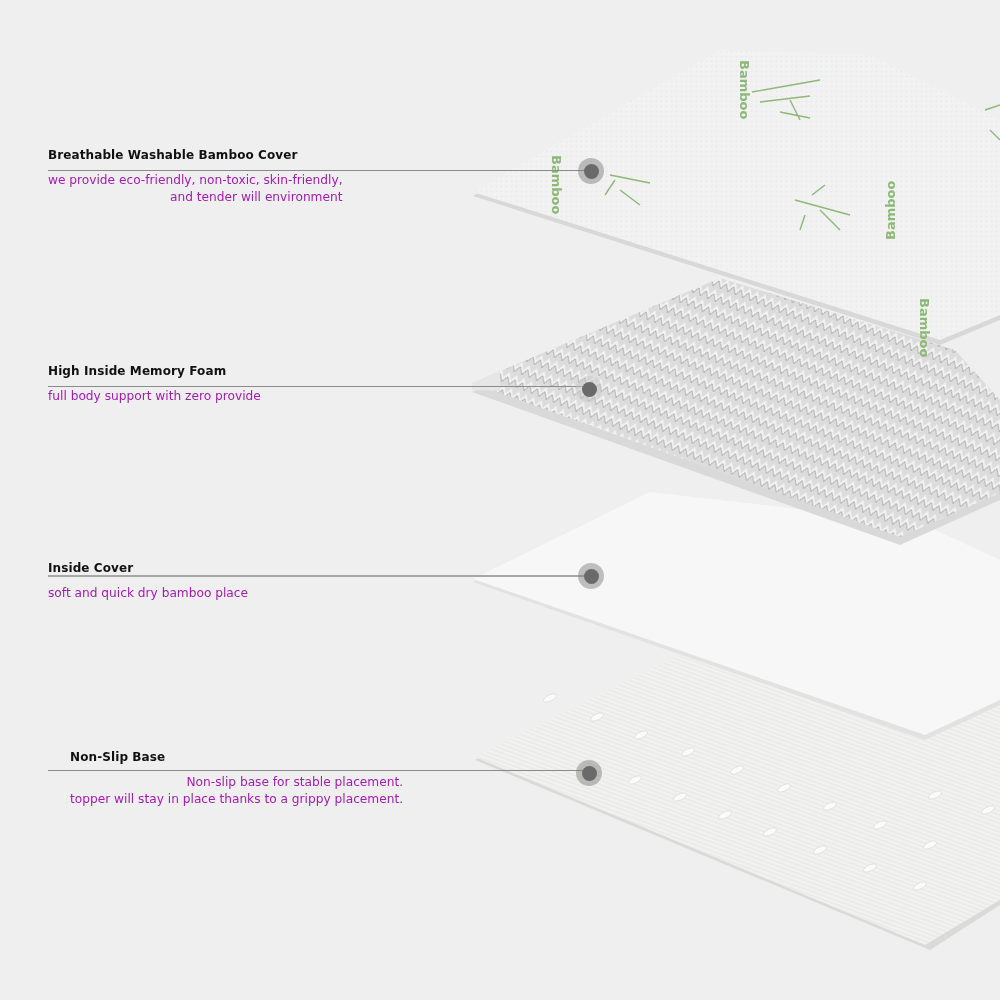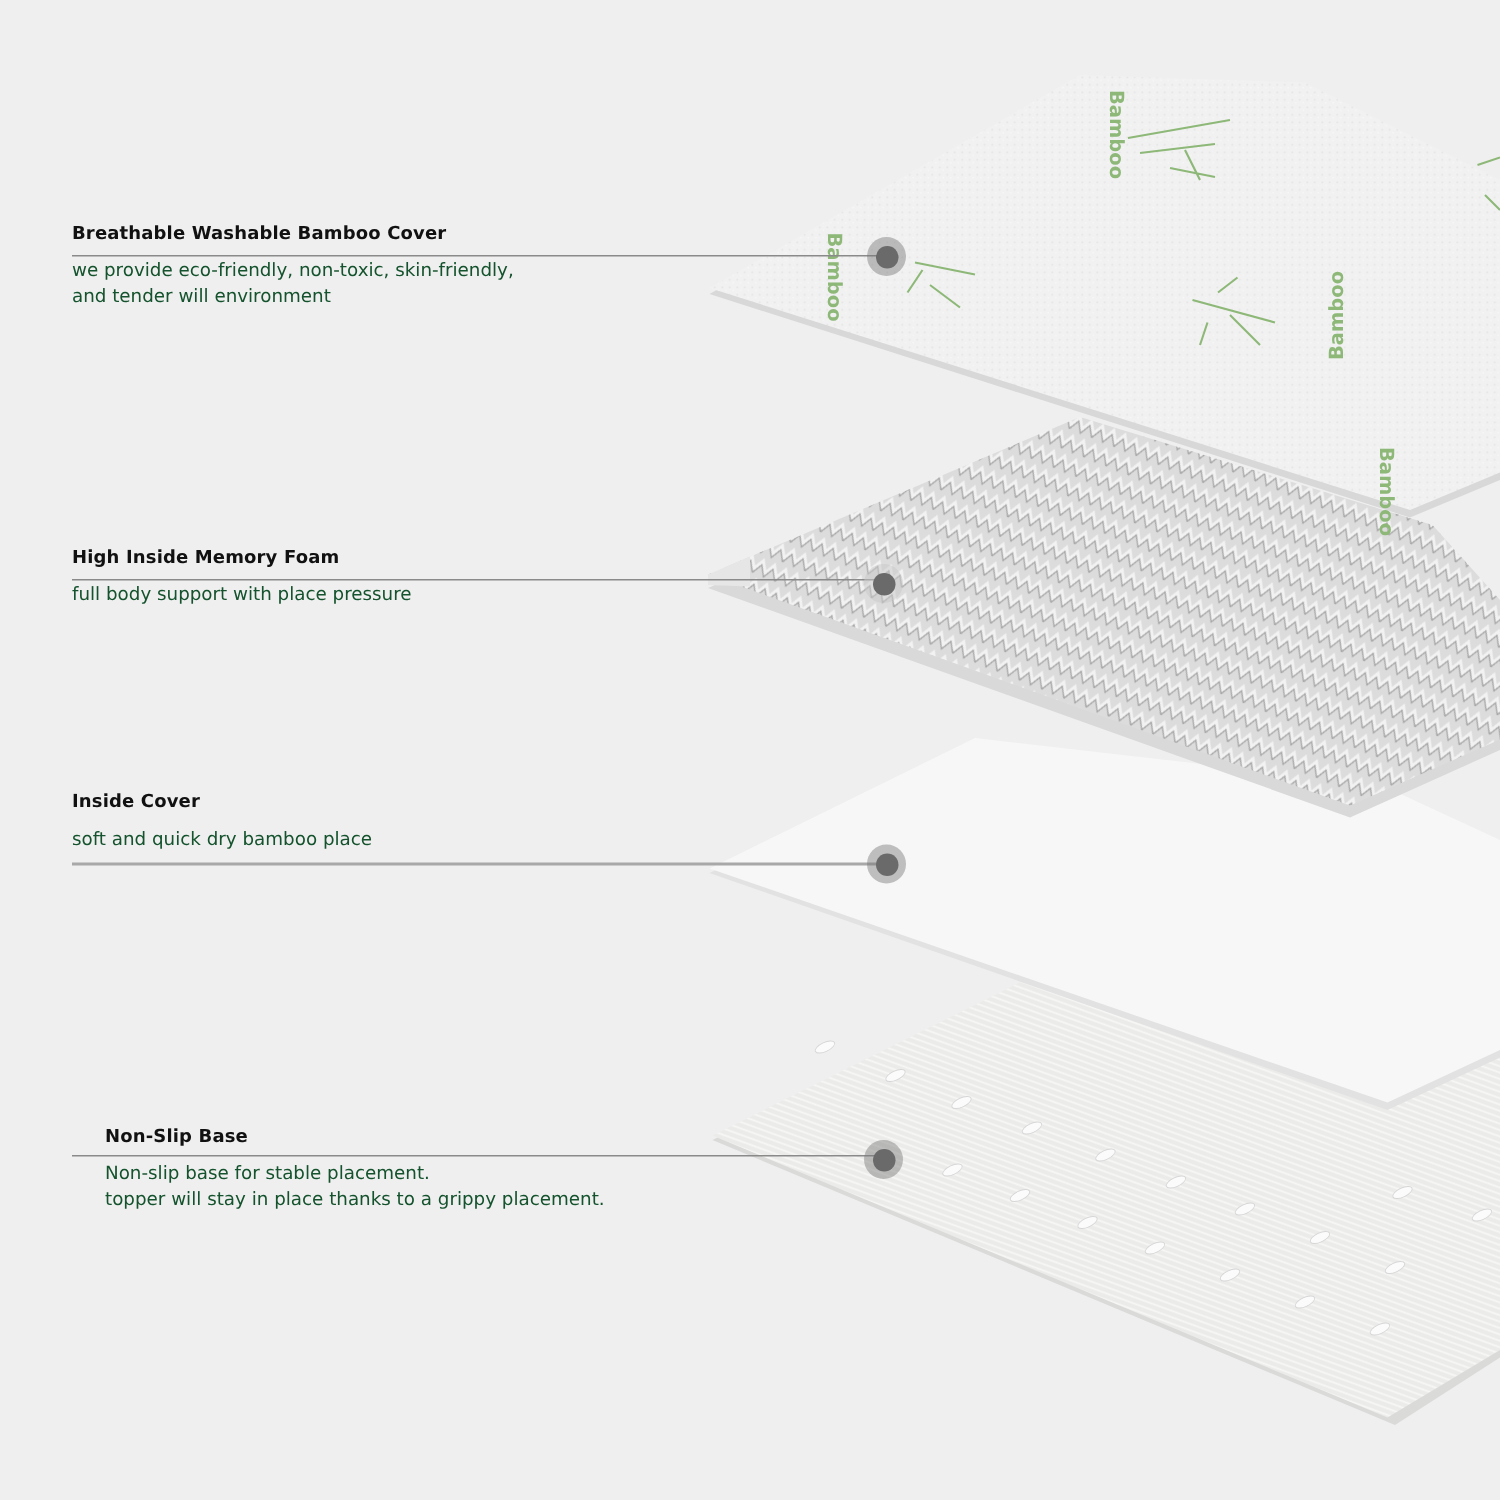--- a/index.html
+++ b/index.html
@@ -30,24 +30,25 @@
       font-weight: bold;
       font-size: 12px;
       color: #111111;
       letter-spacing: 0.1px;
       line-height: 20px;
       white-space: nowrap;
     }
     .feature-desc {
       font-family: "DejaVu Sans", sans-serif;
       font-size: 12.2px;
-      color: #14532d;
+      color: #a21caf;
       line-height: 17px;
       margin-top: 7px;
       white-space: nowrap;
+      text-align: right;
     }
     .desc-line { display: block; }
     .leader-line {
       position: absolute;
       height: 1px;
       background: #8a8a8a;
     }
     .marker {
       position: absolute;
       width: 26px;
@@ -150,29 +151,29 @@
   </div>
 </div>
 <div class="leader-line" style="left:48px; top:170px; width:542px;"></div>
 <div class="marker" style="left:591px; top:171px;">
     <div class="marker-dot"></div>
   </div>
 
 <div class="feature" style="top:361px;">
   <div class="feature-title">High Inside Memory Foam</div>
   <div class="feature-desc">
-    <span class="desc-line">full body support with place pressure</span>
+    <span class="desc-line">full body support with zero provide</span>
   </div>
 </div>
 <div class="leader-line" style="left:48px; top:386px; width:541px;"></div>
 <div class="marker" style="left:589px; top:389px; background:rgba(200,200,200,0.5);">
     <div class="marker-dot"></div>
   </div>
 
-<div class="feature" style="top:524px;">
+<div class="feature" style="top:558px;">
   <div class="feature-title">Inside Cover</div>
   <div class="feature-desc">
     <span class="desc-line">soft and quick dry bamboo place</span>
   </div>
 </div>
 <div class="leader-line" style="left:48px; top:575px; width:542px; background:#a8a8a8; height:2px;"></div>
 <div class="marker" style="left:591px; top:576px;">
     <div class="marker-dot"></div>
   </div>
 

